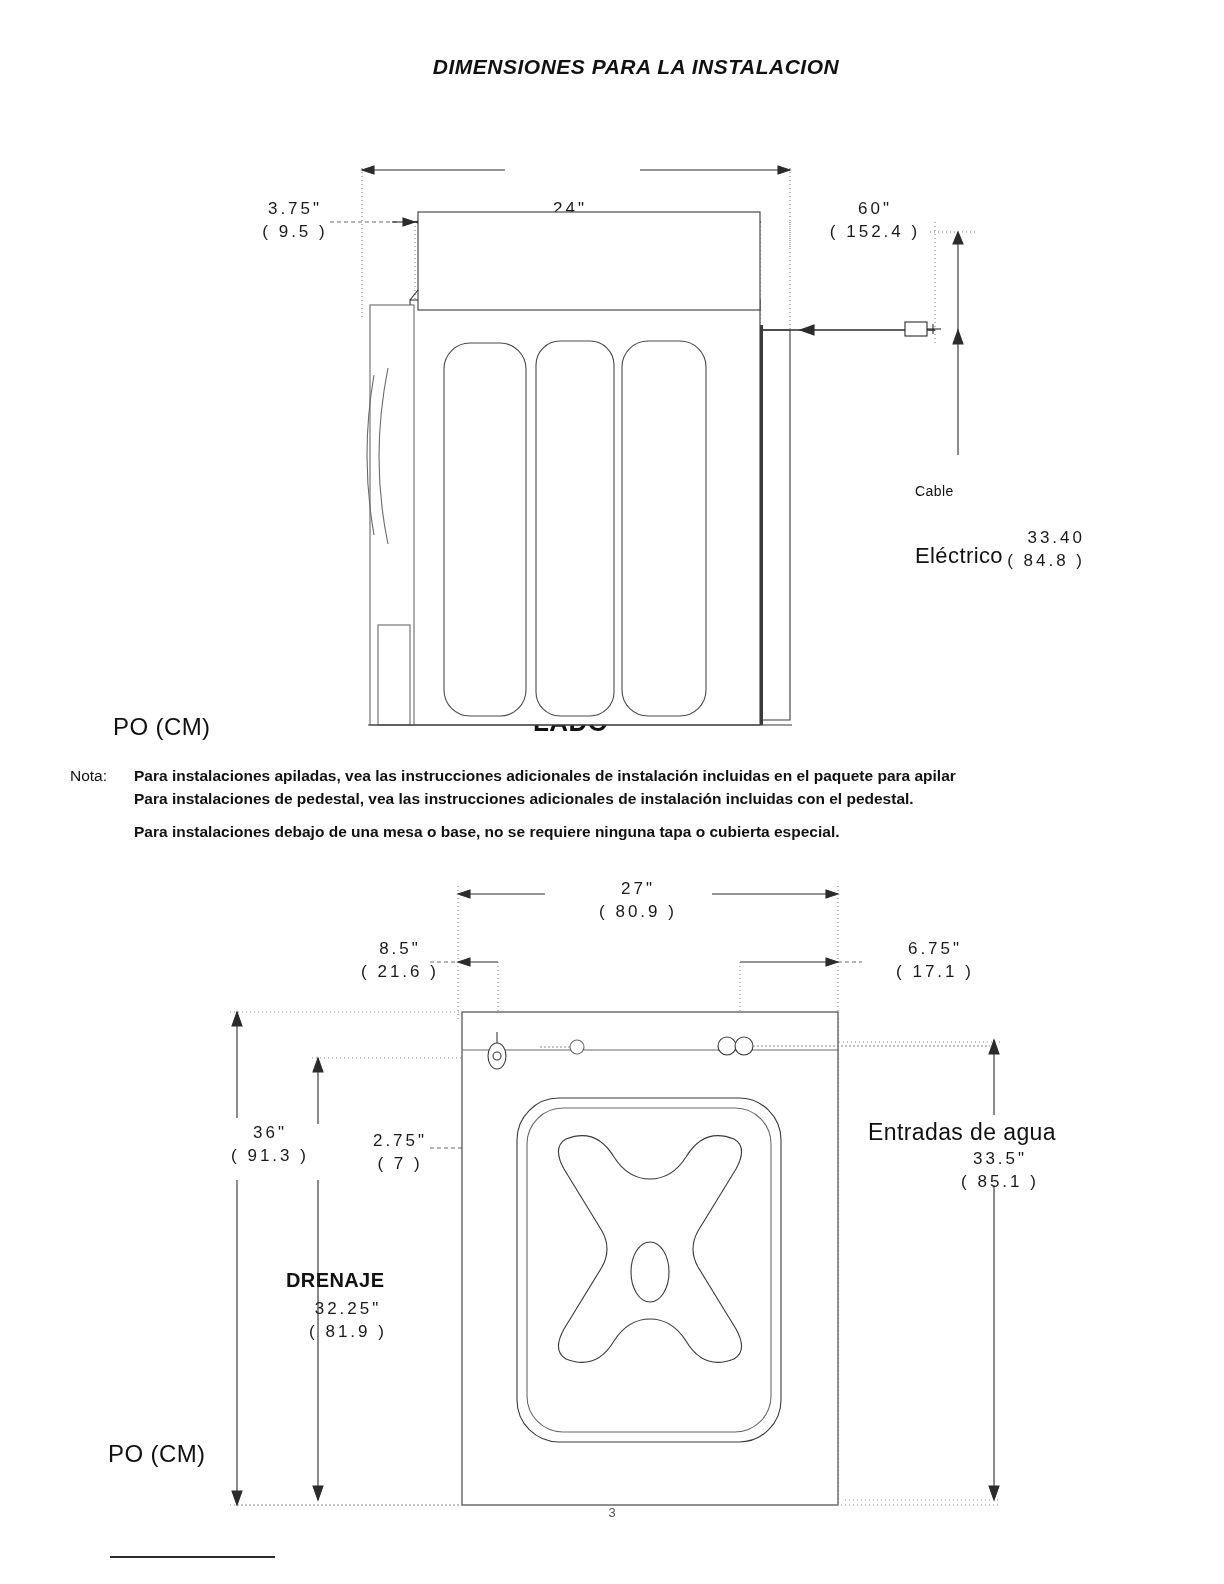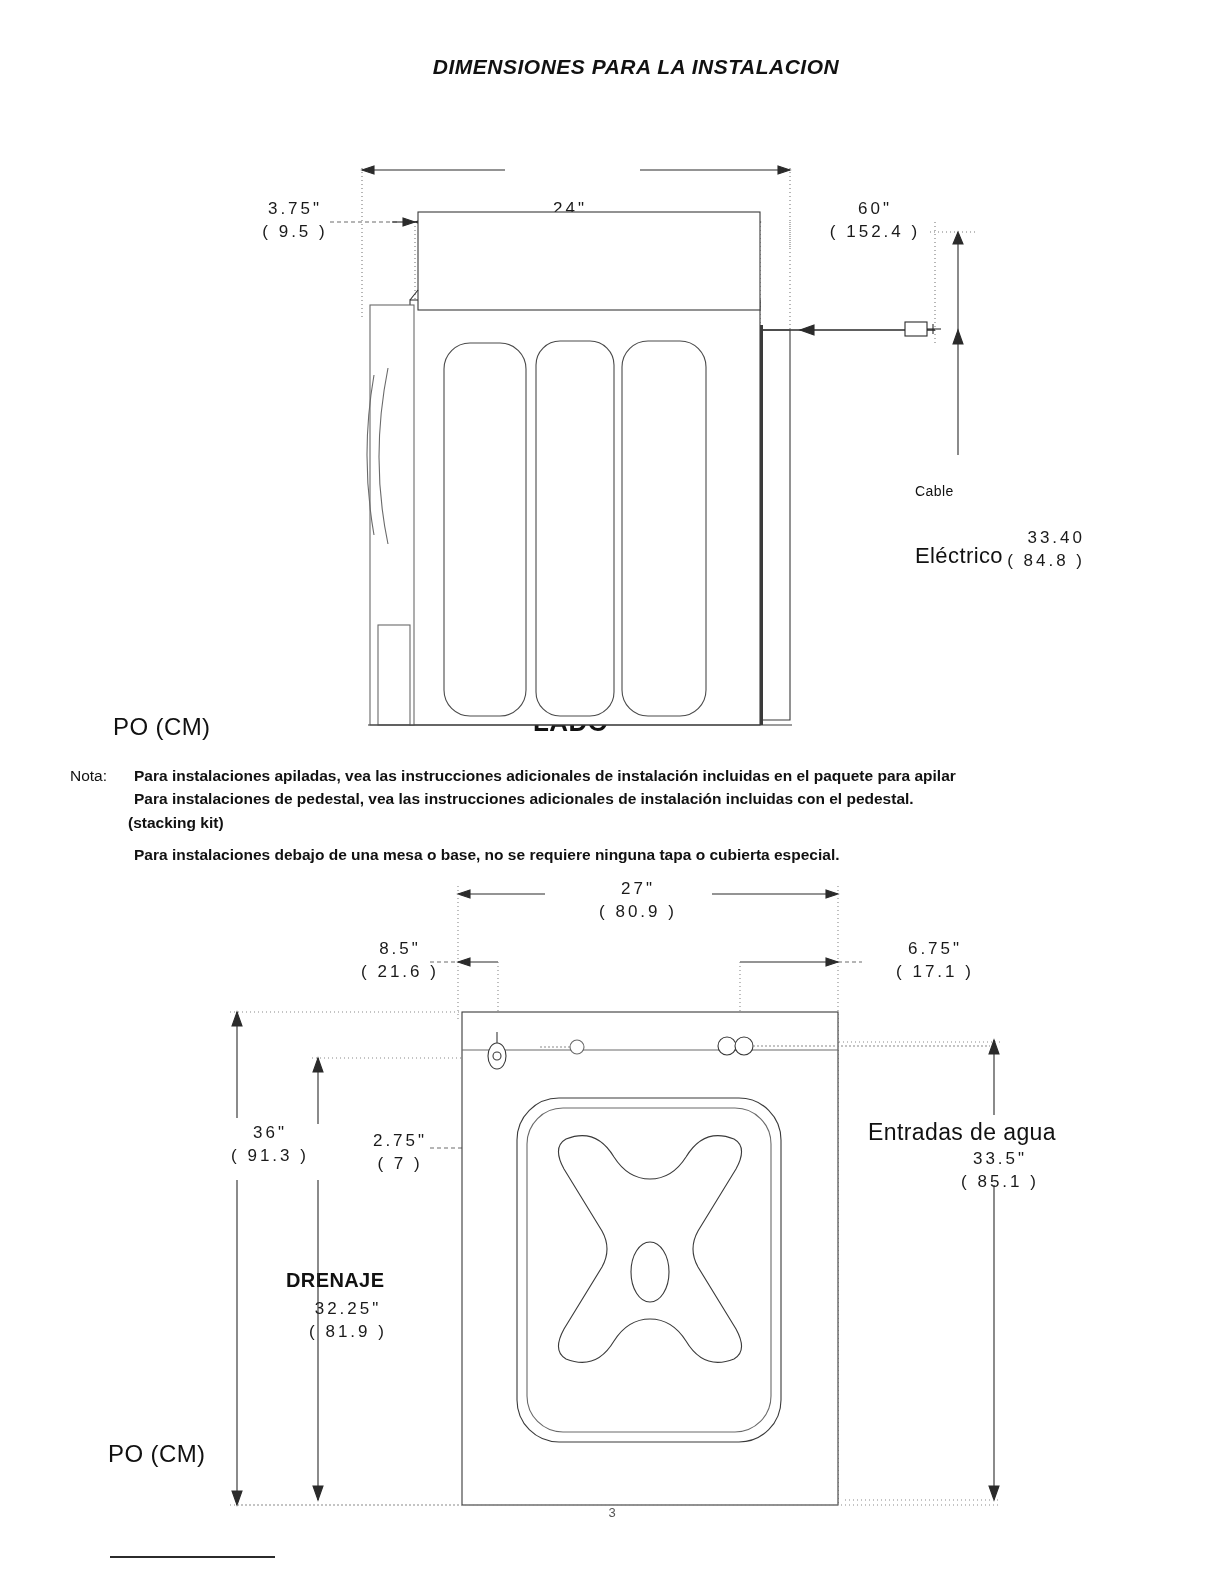--- a/index.html
+++ b/index.html
@@ -184,21 +184,20 @@
 
       <line x1="368" y1="725" x2="792" y2="725" stroke="#3a3a3a"></line>
     </g>
   </svg>
 
   <div class="note-wrap">
     <div class="note-head">Nota:</div>
     <div class="note-body">
       <div>Para instalaciones apiladas, vea las instrucciones adicionales de instalación incluidas en el paquete para apilar</div>
       <div>Para instalaciones de pedestal, vea las instrucciones adicionales de instalación incluidas con el pedestal.</div>
-      <div style="margin-left:-6px;">(stacking kit)</div>
       <div style="margin-top:10px;">Para instalaciones debajo de una mesa o base, no se requiere ninguna tapa o cubierta especial.</div>
     </div>
   </div>
 
   <div class="dim" style="left:548px; top:878px; width:180px;"><span>27"</span>
 <span>( 80.9 )</span></div>
 
   <div class="dim" style="left:320px; top:938px; width:160px;"><span>8.5"</span>
 <span>( 21.6 )</span></div>
 

